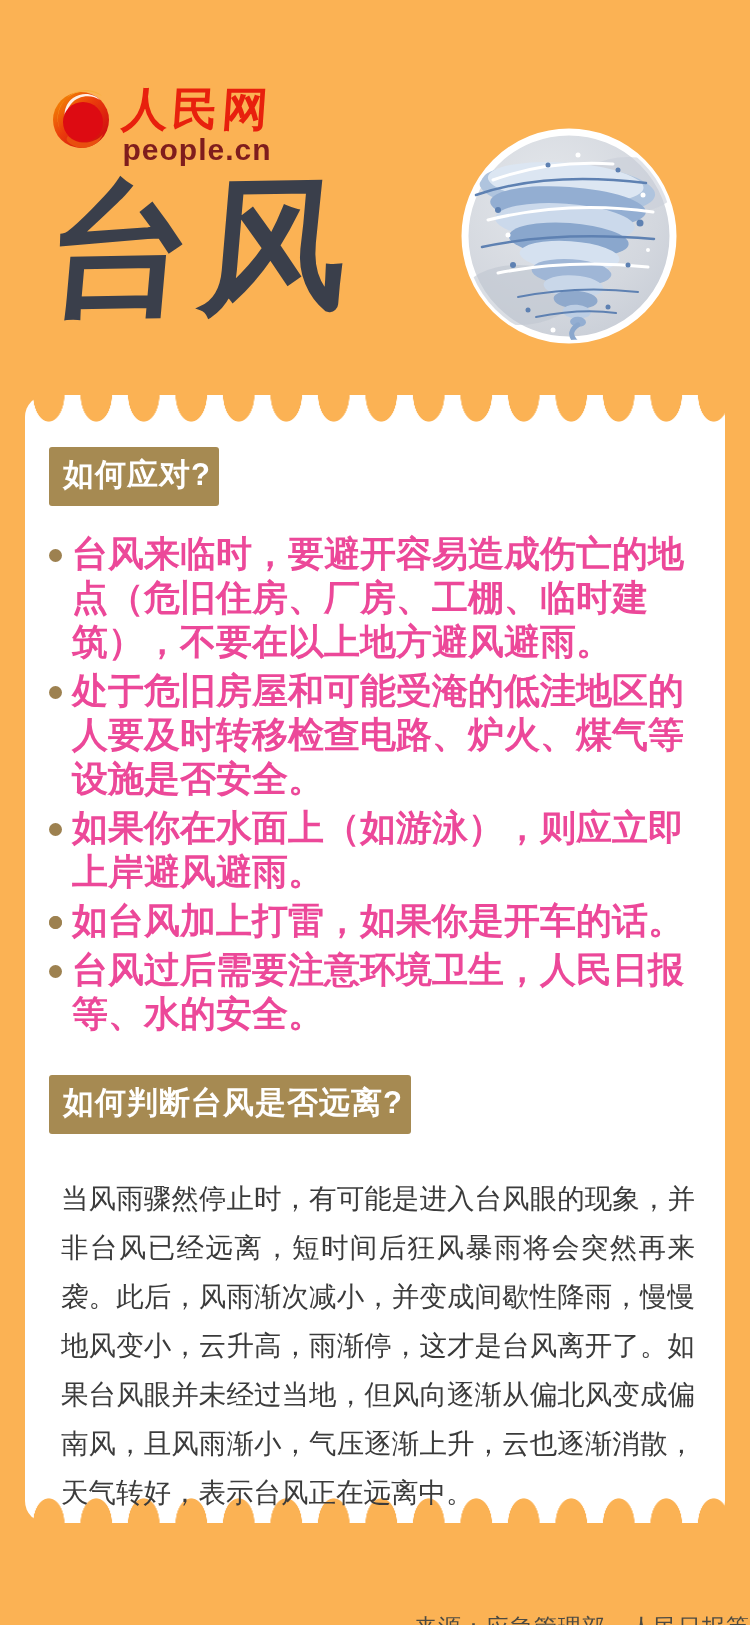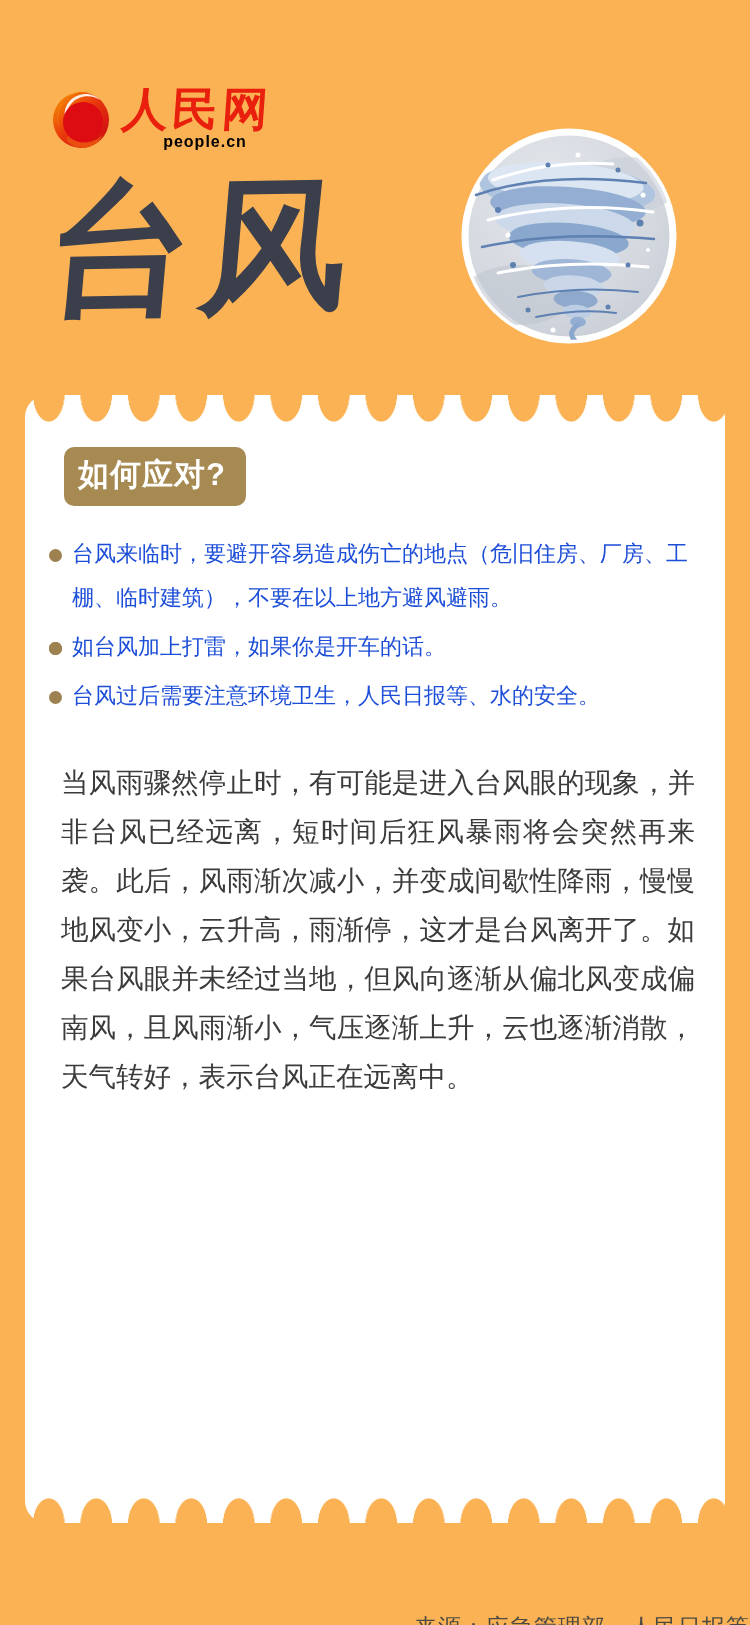--- a/index.html
+++ b/index.html
@@ -4,40 +4,40 @@
 <style>
   html,body{margin:0;padding:0;}
   body{font-family:"Liberation Sans","DejaVu Sans",sans-serif;}
   .page{position:relative;width:750px;height:1625px;background:#FBB254;overflow:hidden;}
 
   
   .logo{position:absolute;left:50px;top:84px;display:flex;align-items:flex-start;}
   .logo-ball{width:64px;height:70px;flex:0 0 auto;}
   .logo-text-col{display:flex;flex-direction:column;align-items:center;margin-left:8px;}
   .logo-cn{font-size:46px;font-weight:900;color:#E8200D;letter-spacing:4px;line-height:1.1;transform:skewX(-4deg);}
-  .logo-en{font-size:16px;font-weight:bold;color:#000000;letter-spacing:1px;margin-top:-2px;margin-left:16px;}
+  .logo-en{font-size:30px;font-weight:bold;color:#7f1d1d;letter-spacing:1px;margin-top:-2px;}
 
   .big-title{position:absolute;left:48px;top:160px;font-size:146px;font-weight:900;
     color:#3A3F4B;letter-spacing:8px;transform:skewX(-6deg) rotate(-1deg);line-height:1.2;}
 
   .tornado-wrap{position:absolute;left:458px;top:125px;width:222px;height:222px;}
 
   
   .card{position:absolute;left:25px;top:395px;width:700px;height:1128px;background:#FFFFFF;border-radius:22px;}
   .scallop{position:absolute;left:0;right:0;height:28px;background-repeat:repeat-x;background-size:47.5px 28px;}
   .scallop-top{top:-1px;background-image:radial-gradient(16px 28px at 50% 0,#FBB254 97%,rgba(251,178,84,0) 100%);}
   .scallop-bottom{bottom:-1px;background-image:radial-gradient(16px 26px at 50% 100%,#FBB254 97%,rgba(251,178,84,0) 100%);}
   .card-inner{position:relative;padding:52px 26px 0 24px;}
 
   .badge{display:inline-block;background:#A68A52;color:#FFFFFF;font-size:31px;font-weight:bold;
-    padding:7px 20px 10px 14px;border-radius:10px;letter-spacing:1px;margin-left:15px;}
+    padding:7px 8px 10px 14px;border-radius:3px;letter-spacing:1px;}
   .badge-2{margin-top:34px;}
 
   ul.bullets{list-style:none;margin:26px 0 0 0;padding:0;}
-  li.bullet-item{position:relative;padding-left:23px;font-size:22px;line-height:44px;color:#1d4ed8;margin-bottom:5px;}
+  li.bullet-item{position:relative;padding-left:23px;font-size:36px;line-height:44px;color:#ec4899;margin-bottom:5px;font-weight:bold;}
   li.bullet-item .dot{position:absolute;left:0;top:17px;width:13px;height:13px;border-radius:50%;background:#9D8150;}
 
   .para{margin:40px 0 0 0;font-size:27.5px;line-height:49px;color:#3B3B3B;text-align:justify;padding:0 4px 0 12px;}
 
   .source-line{position:absolute;left:0;width:100%;top:1612px;text-align:right;
     font-size:23px;color:#4C4A42;letter-spacing:1px;}
 </style>
 </head>
 <body>
 
@@ -127,26 +127,28 @@
 
   <div class="card">
     <div class="scallop scallop-top"></div>
     <div class="scallop scallop-bottom"></div>
     <div class="card-inner">
 
       <div class="badge">如何应对?</div>
 
       <ul class="bullets">
           <li class="bullet-item"><span class="dot"></span><span>台风来临时，要避开容易造成伤亡的地点（危旧住房、厂房、工棚、临时建筑），不要在以上地方避风避雨。</span></li>
-          <li class="bullet-item"><span class="dot"></span></li>
+          <li class="bullet-item"><span class="dot"></span><span>处于危旧房屋和可能受淹的低洼地区的人要及时转移检查电路、炉火、煤气等设施是否安全。</span></li>
+          <li class="bullet-item"><span class="dot"></span><span>如果你在水面上（如游泳），则应立即上岸避风避雨。</span></li>
           <li class="bullet-item"><span class="dot"></span></li>
           <li class="bullet-item"><span class="dot"></span><span>如台风加上打雷，如果你是开车的话。</span></li>
           <li class="bullet-item"><span class="dot"></span><span>台风过后需要注意环境卫生，人民日报等、水的安全。</span></li>
         </ul>
 
+      <div class="badge badge-2">如何判断台风是否远离?</div>
 
       <p class="para">当风雨骤然停止时，有可能是进入台风眼的现象，并非台风已经远离，短时间后狂风暴雨将会突然再来袭。此后，风雨渐次减小，并变成间歇性降雨，慢慢地风变小，云升高，雨渐停，这才是台风离开了。如果台风眼并未经过当地，但风向逐渐从偏北风变成偏南风，且风雨渐小，气压逐渐上升，云也逐渐消散，天气转好，表示台风正在远离中。</p>
 
     </div>
   </div>
 
   <div class="source-line">来源：应急管理部、人民日报等</div>
 
 </div>
 

